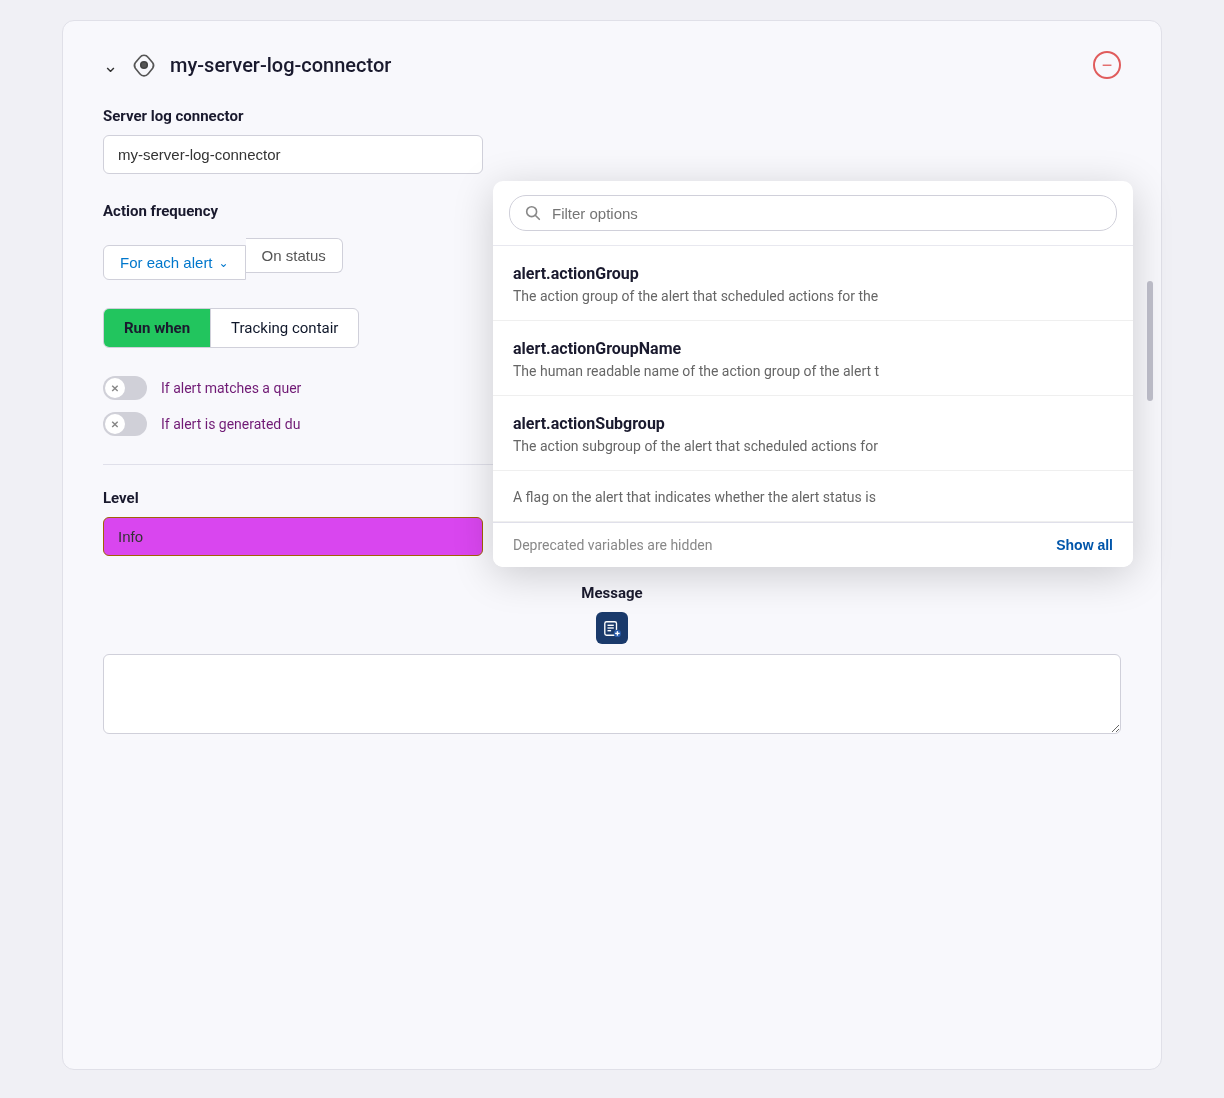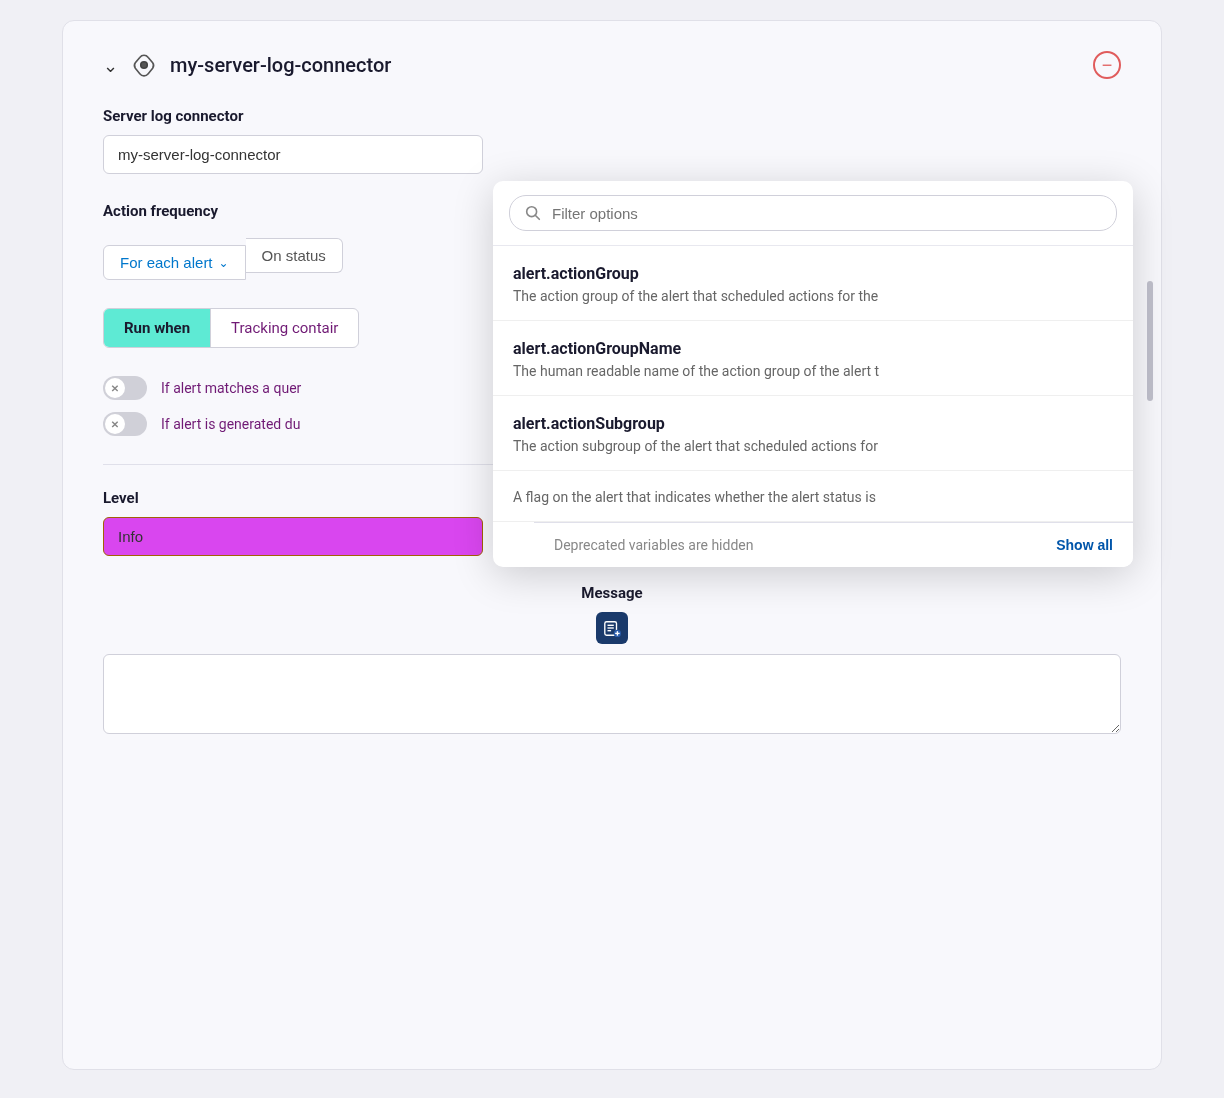--- a/index.html
+++ b/index.html
@@ -124,26 +124,26 @@
       border: 1px solid #d0d0da;
       border-radius: 6px;
       overflow: hidden;
       width: fit-content;
       background: #fff;
     }
     .tab-item {
       padding: 10px 20px;
       font-size: 15px;
       cursor: pointer;
-      color: #701a75;
+      color: #0f172a;
     }
     .tab-item.active {
       font-weight: 700;
       color: #1a1a2e;
-      background: #5eead4;
+      background: #22c55e;
       border-right: 1px solid #d0d0da;
     }
     .toggle-row {
       display: flex;
       align-items: center;
       gap: 14px;
       margin-bottom: 12px;
     }
     .toggle {
       width: 44px;
@@ -279,21 +279,20 @@
       overflow: hidden;
       text-overflow: ellipsis;
     }
     .dropdown-footer {
       padding: 14px 20px;
       display: flex;
       align-items: flex-start;
       justify-content: space-between;
       border-top: 1px solid #e0e0ea;
       background: #fff;
-      margin-left: 41px;
     }
     .deprecated-text {
       font-size: 14px;
       color: #888;
     }
     .show-all-btn {
       font-size: 14px;
       color: #0055aa;
       font-weight: 600;
       cursor: pointer;

